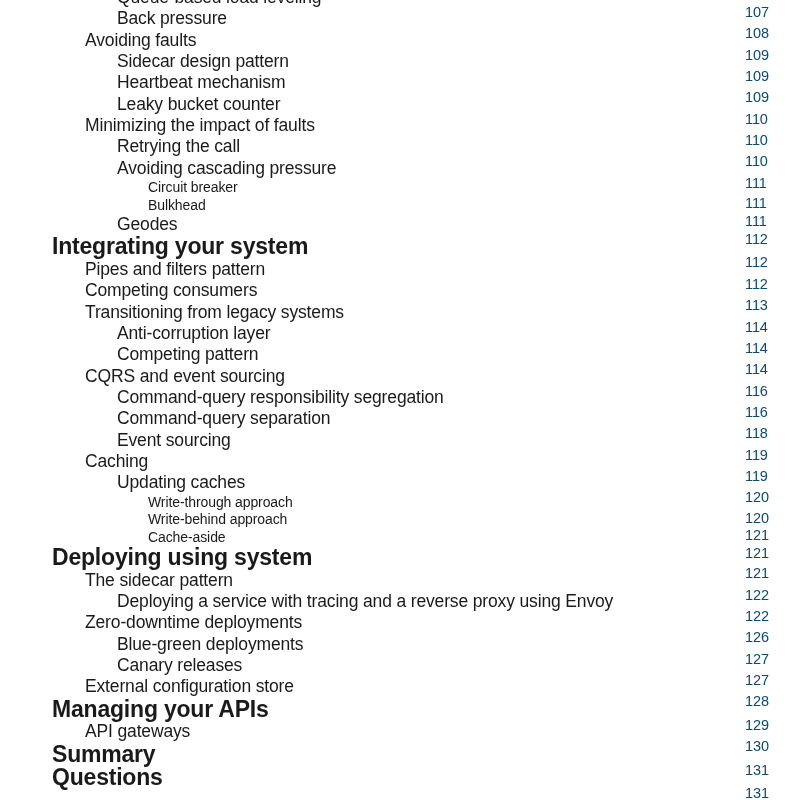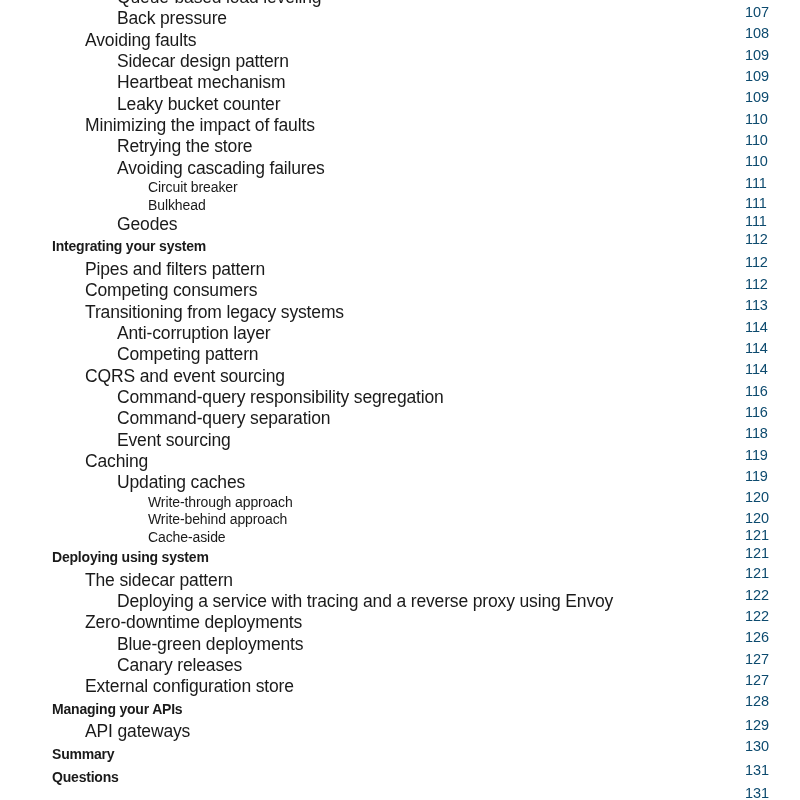--- a/index.html
+++ b/index.html
@@ -46,21 +46,21 @@
     line-height: 21.35px;
     font-size: 14.5px;
     font-weight: normal;
     color: #0c4a6e;
     letter-spacing: -0.1px;
   }
 
   
   .lvl-0 .toc-title {
     left: 52px;
-    font-size: 14px;
+    font-size: 23px;
     font-weight: bold;
     letter-spacing: -0.2px;
   }
   .lvl-0 { height: 23.5px; }
   .lvl-0 .toc-title { line-height: 23.5px; }
   .lvl-0 .toc-page  { line-height: 25.5px; }
 
   
   .lvl-1 .toc-title {
     left: 85px;
@@ -114,25 +114,25 @@
     </div>
     <div class="toc-row lvl-2">
       <span class="toc-title">Leaky bucket counter</span>
       <span class="toc-page">110</span>
     </div>
     <div class="toc-row lvl-1">
       <span class="toc-title">Minimizing the impact of faults</span>
       <span class="toc-page">110</span>
     </div>
     <div class="toc-row lvl-2">
-      <span class="toc-title">Retrying the store</span>
+      <span class="toc-title">Retrying the call</span>
       <span class="toc-page">110</span>
     </div>
     <div class="toc-row lvl-2">
-      <span class="toc-title">Avoiding cascading failures</span>
+      <span class="toc-title">Avoiding cascading pressure</span>
       <span class="toc-page">111</span>
     </div>
     <div class="toc-row lvl-3">
       <span class="toc-title">Circuit breaker</span>
       <span class="toc-page">111</span>
     </div>
     <div class="toc-row lvl-3">
       <span class="toc-title">Bulkhead</span>
       <span class="toc-page">111</span>
     </div>

